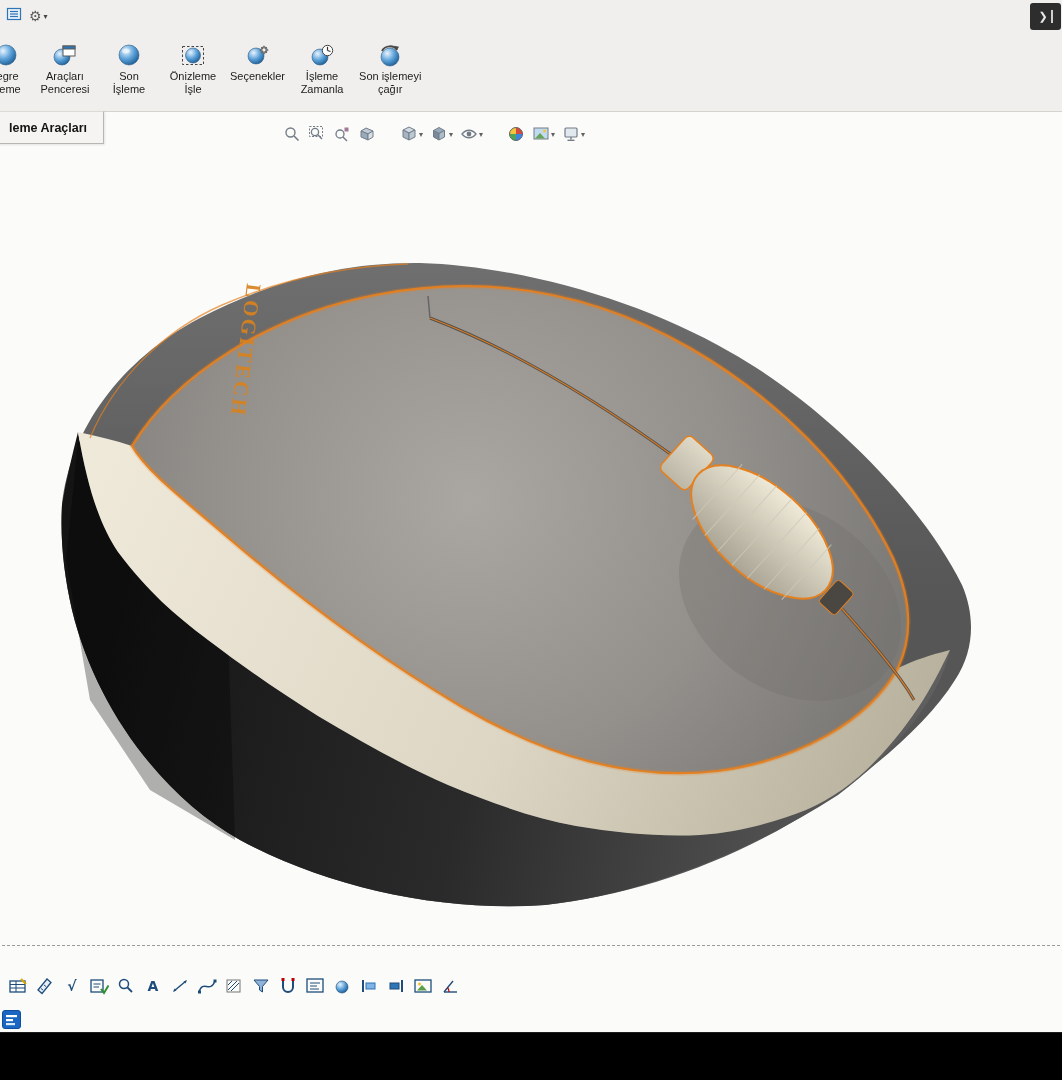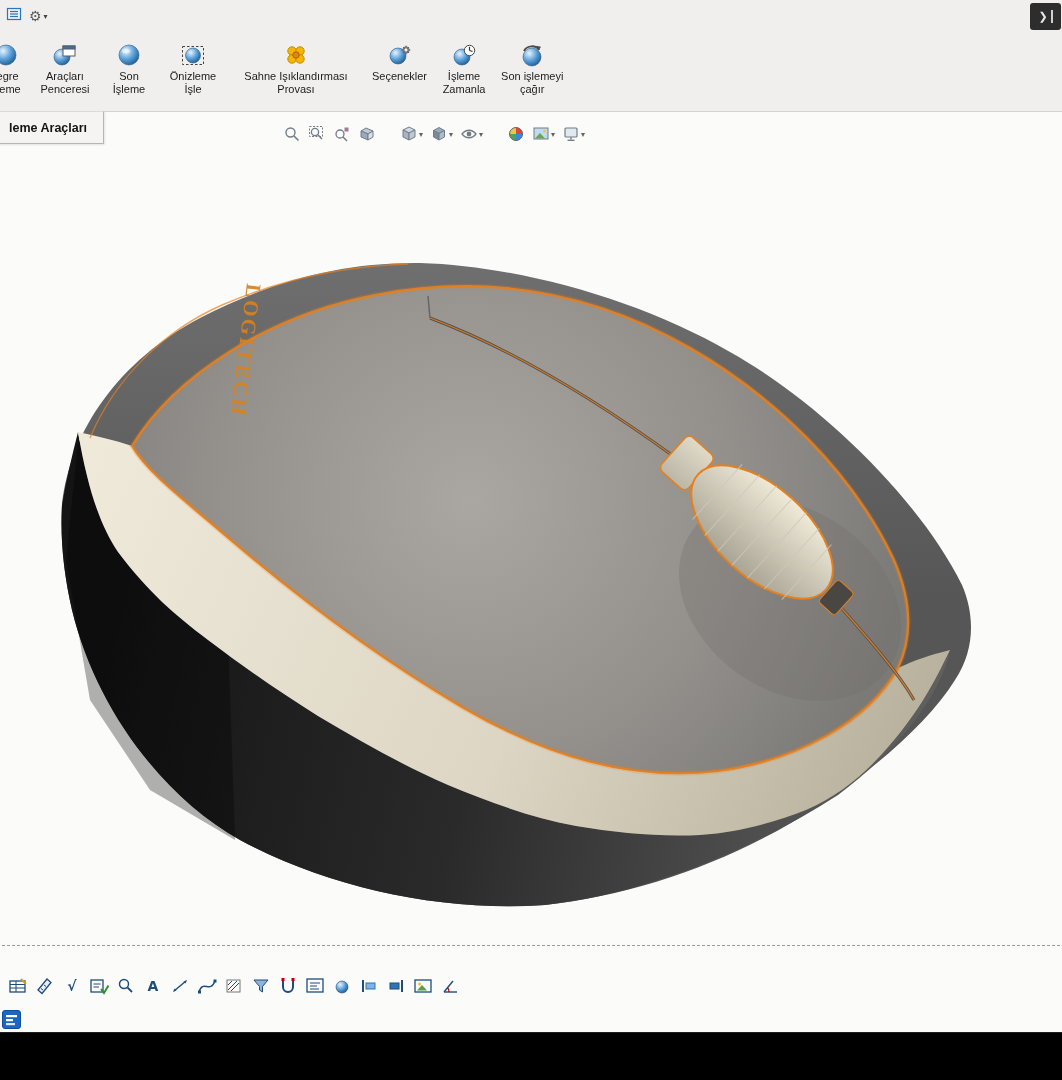--- a/index.html
+++ b/index.html
@@ -160,35 +160,20 @@
             <rect x="2.5" y="4.5" width="21" height="18" fill="none" stroke="#444" stroke-dasharray="2.5 2"></rect>
             <circle cx="13" cy="13.5" r="7.5" fill="url(#gSph)" stroke="#2a5b86" stroke-width="0.6"></circle>
           </svg>
       </div>
       <div class="rlabel">
           <span>Önizleme</span>
           <span>İşle</span>
         </div>
     </div>
 
-    <div class="ritem wide">
-      <div class="ricon">
-        <svg width="26" height="26" viewBox="0 0 26 26">
-            <circle cx="9" cy="9" r="4.2" fill="#f2b705" stroke="#c88a00"></circle>
-            <circle cx="17" cy="9" r="4.2" fill="#f2b705" stroke="#c88a00"></circle>
-            <circle cx="9" cy="17" r="4.2" fill="#f2b705" stroke="#c88a00"></circle>
-            <circle cx="17" cy="17" r="4.2" fill="#f2b705" stroke="#c88a00"></circle>
-            <circle cx="13" cy="13" r="3.2" fill="#e8830c" stroke="#b05f00"></circle>
-          </svg>
-      </div>
-      <div class="rlabel">
-          <span>Sahne Işıklandırması</span>
-          <span>Provası</span>
-        </div>
-    </div>
 
     <div class="ritem">
       <div class="ricon">
         <svg width="26" height="26" viewBox="0 0 26 26">
             <circle cx="11" cy="14" r="8" fill="url(#gSph)" stroke="#2a5b86" stroke-width="0.6"></circle>
             <circle cx="19" cy="8" r="3.2" fill="#b5b5b5" stroke="#666"></circle>
             <line x1="19" y1="3.6" x2="19" y2="12.4" stroke="#666"></line>
             <line x1="14.6" y1="8" x2="23.4" y2="8" stroke="#666"></line>
             <line x1="16" y1="5" x2="22" y2="11" stroke="#666"></line>
             <line x1="22" y1="5" x2="16" y2="11" stroke="#666"></line>

